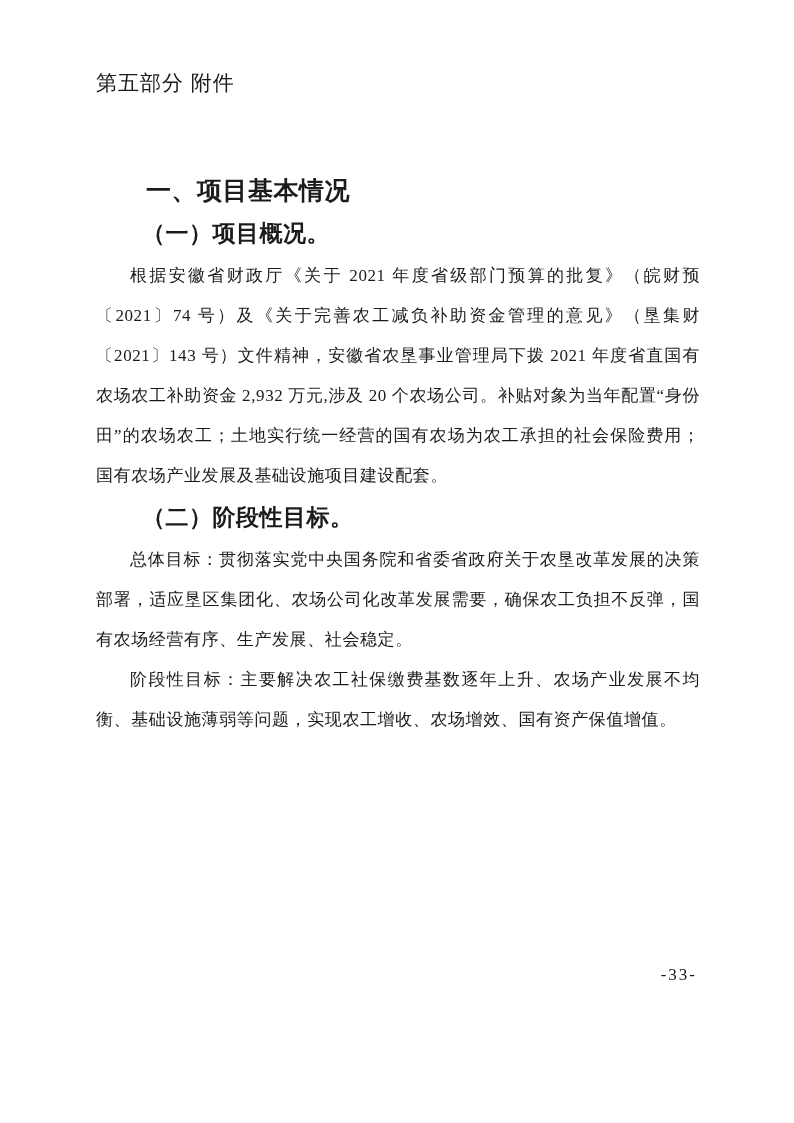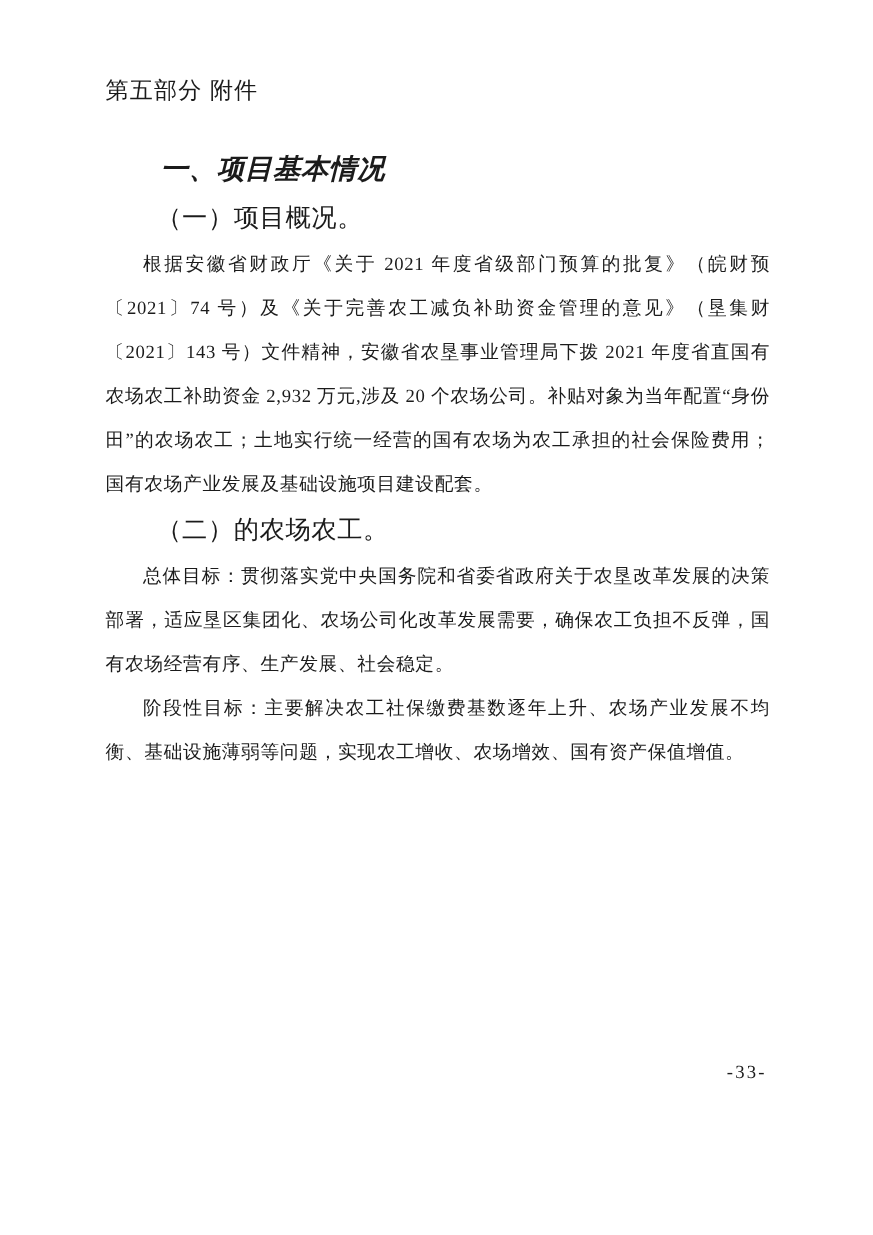--- a/index.html
+++ b/index.html
@@ -37,25 +37,24 @@
   }
   .h-major {
     font-family: "Liberation Sans", "DejaVu Sans", sans-serif;
     font-weight: bold;
     font-size: 25px;
     line-height: 44px;
     text-indent: 2em;
     letter-spacing: 0.5px;
   }
   .h-major.first {
-    margin-top: 36px;
-    font-style: italic;
+    margin-top: 72px;
   }
   .h-sub {
-    font-weight: normal;
+    font-weight: bold;
     font-size: 23px;
     line-height: 44px;
     text-indent: 2em;
     letter-spacing: 0.5px;
   }
   .body-para {
     margin: 0;
     font-size: 17px;
     line-height: 40px;
     text-align: justify;
@@ -79,21 +78,21 @@
 
     <div class="section-label">第五部分 附件</div>
 
 
     <div class="h-major first">一、项目基本情况</div>
 
     <div class="h-sub">（一）项目概况。</div>
 
     <p class="body-para">根据安徽省财政厅《关于 2021 年度省级部门预算的批复》（皖财预〔2021〕74 号）及《关于完善农工减负补助资金管理的意见》（垦集财〔2021〕143 号）文件精神，安徽省农垦事业管理局下拨 2021 年度省直国有农场农工补助资金 2,932 万元,涉及 20 个农场公司。补贴对象为当年配置“身份田”的农场农工；土地实行统一经营的国有农场为农工承担的社会保险费用；国有农场产业发展及基础设施项目建设配套。</p>
 
-    <div class="h-sub">（二）的农场农工。</div>
+    <div class="h-sub">（二）阶段性目标。</div>
 
     <p class="body-para">总体目标：贯彻落实党中央国务院和省委省政府关于农垦改革发展的决策部署，适应垦区集团化、农场公司化改革发展需要，确保农工负担不反弹，国有农场经营有序、生产发展、社会稳定。</p>
 
     <p class="body-para">阶段性目标：主要解决农工社保缴费基数逐年上升、农场产业发展不均衡、基础设施薄弱等问题，实现农工增收、农场增效、国有资产保值增值。</p>
 
 
   </div>
 
   <div class="page-number">-33-</div>
 </div>

